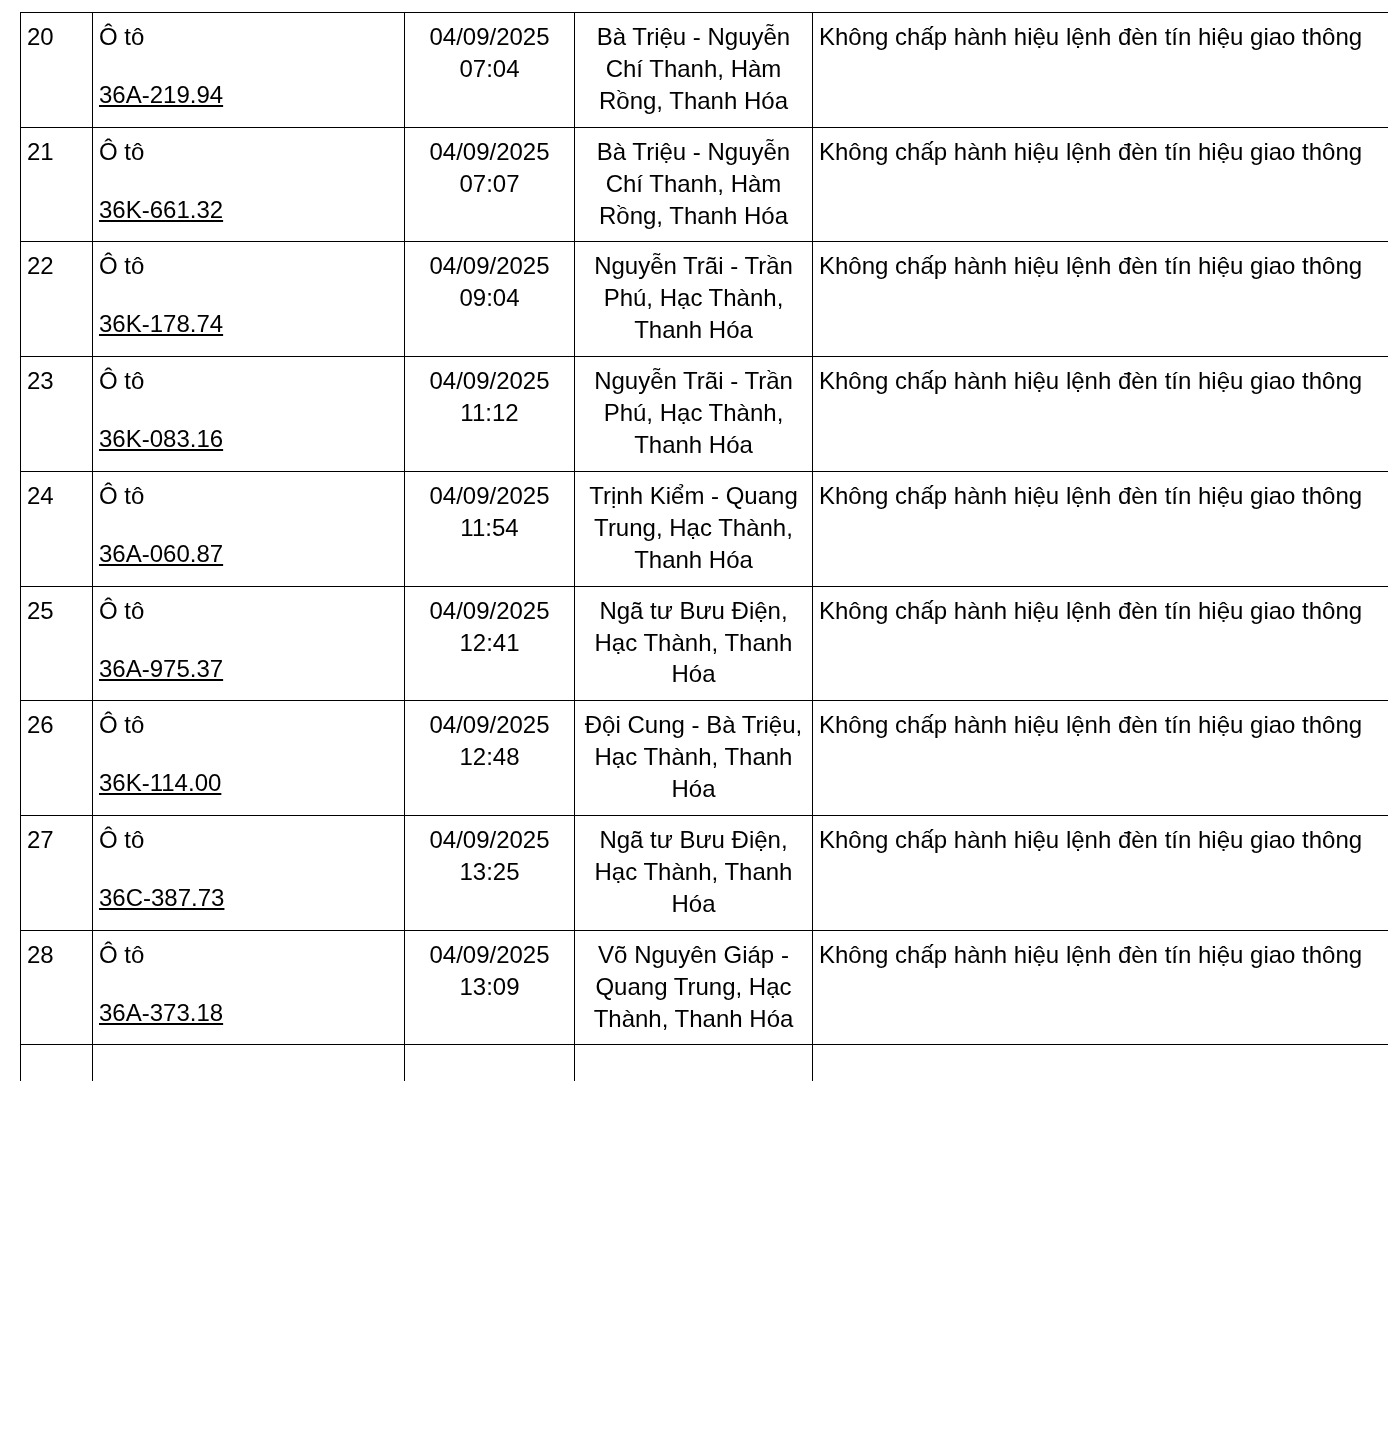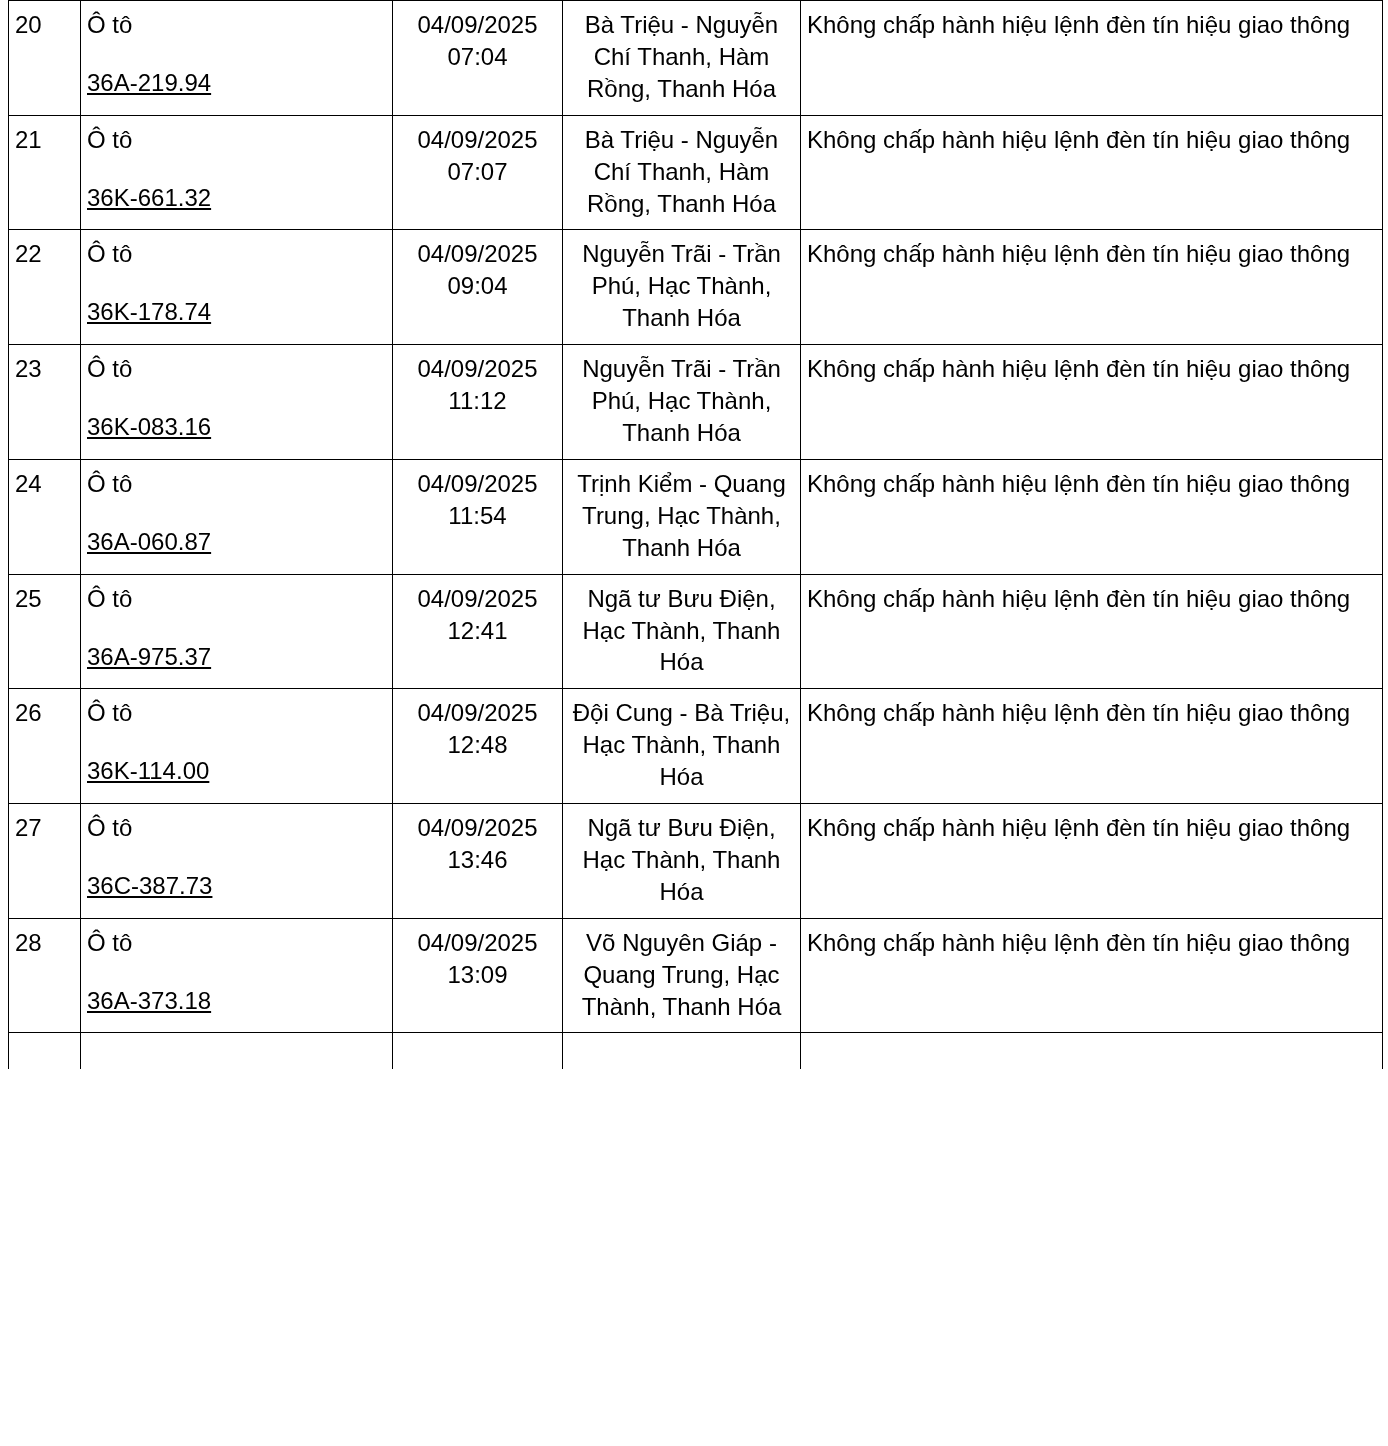--- a/index.html
+++ b/index.html
@@ -8,21 +8,21 @@
     background: #ffffff;
   }
   body {
     width: 1388px;
     font-family: "Liberation Sans", sans-serif;
     color: #000000;
   }
   .sheet {
     width: 1372px;
     box-sizing: border-box;
-    padding: 0;
+    padding: 12px;
   }
   table.violations {
     border-collapse: collapse;
     width: 1374px;
     margin-left: 8px;
     table-layout: fixed;
   }
   table.violations td {
     border: 1px solid #000000;
     vertical-align: top;
@@ -186,21 +186,21 @@
       </tr>
 
       <tr>
         <td class="no">27</td>
         <td class="type">
           <span class="vehicle">Ô tô</span>
           <span class="plate">36C-387.73</span>
         </td>
         <td class="time">
           <span class="date">04/09/2025</span>
-          <span class="clock">13:46</span>
+          <span class="clock">13:25</span>
         </td>
         <td class="place">Ngã tư Bưu Điện, Hạc Thành, Thanh Hóa</td>
         <td class="act">Không chấp hành hiệu lệnh đèn tín hiệu giao thông</td>
       </tr>
 
       <tr>
         <td class="no">28</td>
         <td class="type">
           <span class="vehicle">Ô tô</span>
           <span class="plate">36A-373.18</span>

